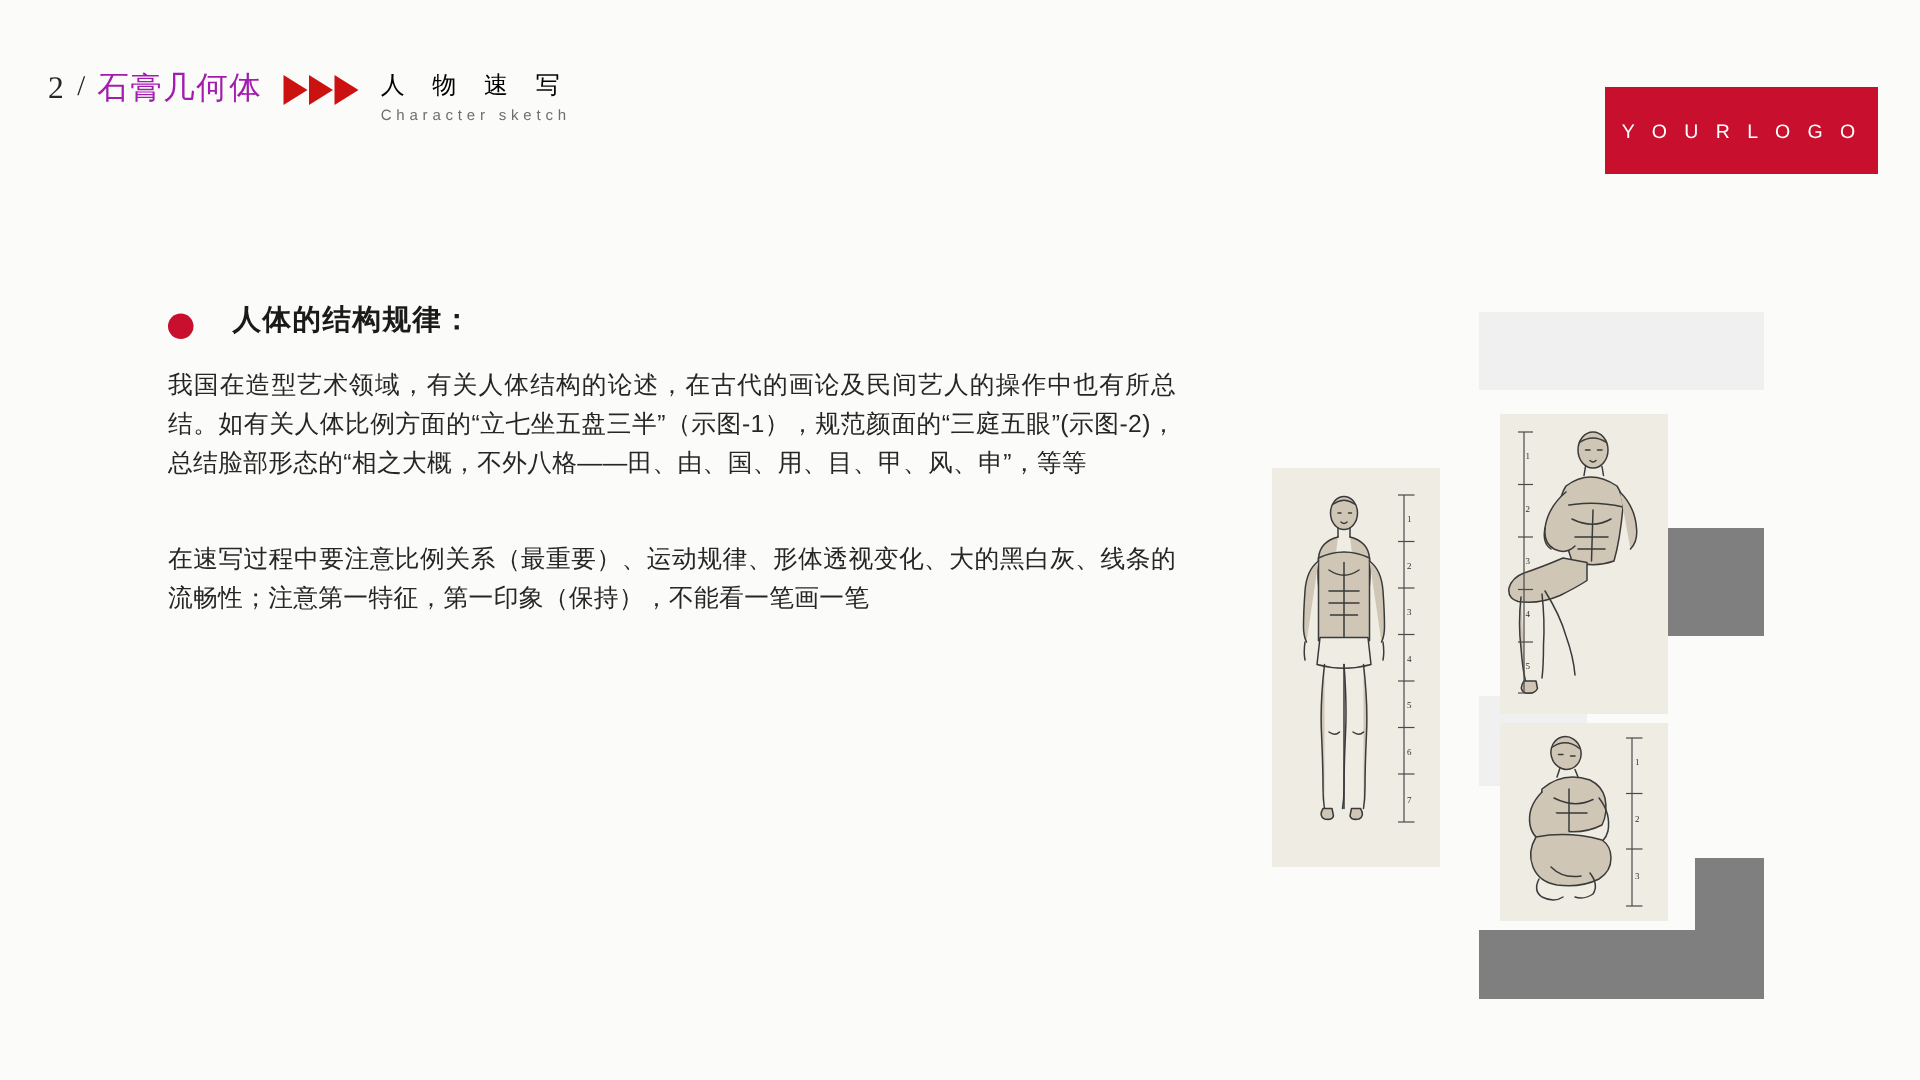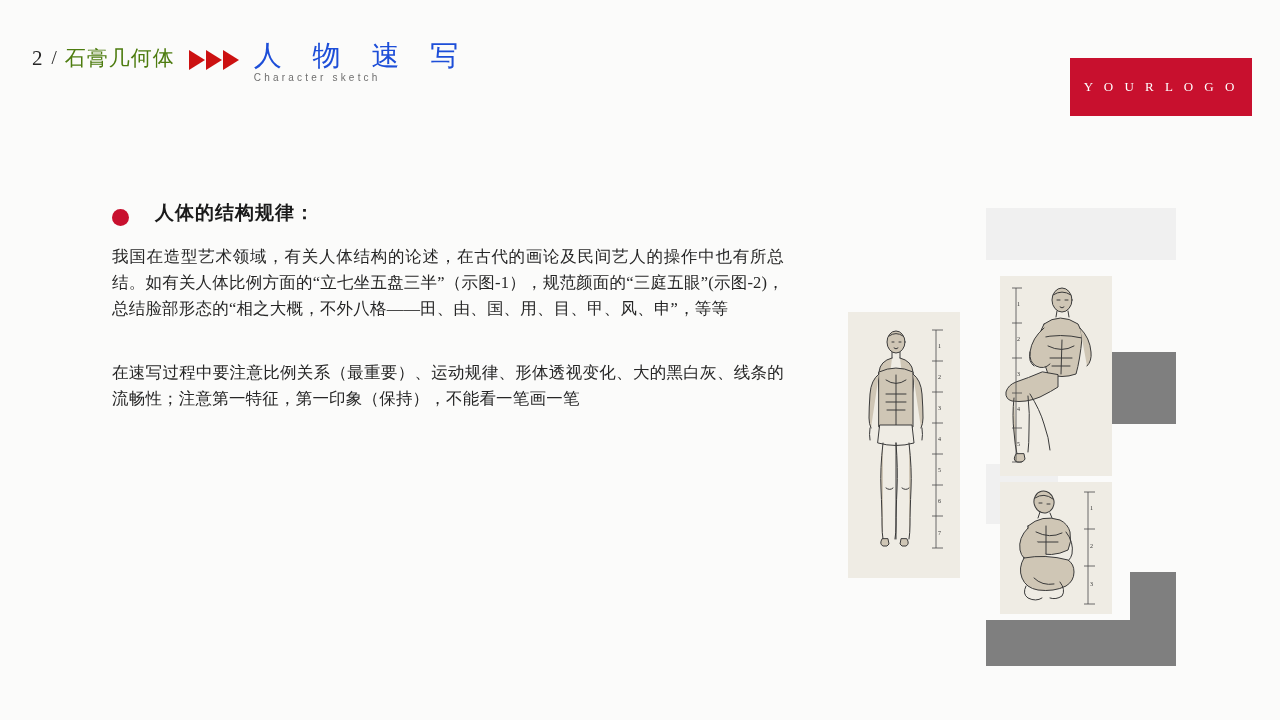--- a/index.html
+++ b/index.html
@@ -32,45 +32,45 @@
   }
   .hdr-slash {
     font-size: 19px;
     color: #262626;
     margin: 0 8px;
     line-height: 28px;
   }
   .hdr-cn {
     font-family: "Liberation Serif", serif;
     font-size: 21px;
-    color: #4d7c0f;
+    color: #a21caf;
     line-height: 28px;
     letter-spacing: 1px;
   }
   .arrows {
     display: flex;
     align-items: center;
     margin: 0 14px;
     padding-top: 6px;
   }
   .arrow {
     width: 0; height: 0;
     border-top: 10px solid transparent;
     border-bottom: 10px solid transparent;
     border-left: 16px solid #cc1111;
     margin-right: 1px;
   }
   .hdr-title-block {
     padding-top: 2px;
   }
   .hdr-title-cn {
-    font-family: Liberation Mono, monospace;
-    font-size: 28px;
+    font-family: Liberation Sans, sans-serif;
+    font-size: 16px;
     letter-spacing: 7px;
-    color: #1d4ed8;
+    color: #000000;
     line-height: 24px;
   }
   .hdr-title-en {
     font-family: Liberation Sans, sans-serif;
     font-size: 10px;
     letter-spacing: 3.2px;
     color: #6e6e6e;
     line-height: 14px;
     margin-top: 1px;
   }
@@ -80,21 +80,21 @@
     position: absolute;
     right: 28px; top: 58px;
     width: 182px; height: 58px;
     background: #c8102e;
     display: flex;
     align-items: center;
     justify-content: center;
   }
   .logo-text {
     color: #ffffff;
-    font-family: Liberation Serif, serif;
+    font-family: Liberation Sans, sans-serif;
     font-size: 13px;
     letter-spacing: 4px;
   }
 
   
   .content {
     position: absolute;
     left: 112px; top: 200px;
     width: 672px;
   }
@@ -111,21 +111,21 @@
   }
   .heading-text {
     margin-left: 26px;
     font-family: "Liberation Serif", serif;
     font-size: 19px;
     font-weight: bold;
     color: #1a1a1a;
     letter-spacing: 1px;
   }
   .para {
-    font-family: Liberation Serif, serif;
+    font-family: Liberation Sans, sans-serif;
     font-size: 16.5px;
     line-height: 26px;
     color: #262626;
     text-align: justify;
     margin: 0 0 30px 0;
     letter-spacing: 0.2px;
   }
   .para.p2 { margin-top: 38px; }
   .para.p3 { margin-bottom: 0; }
 

